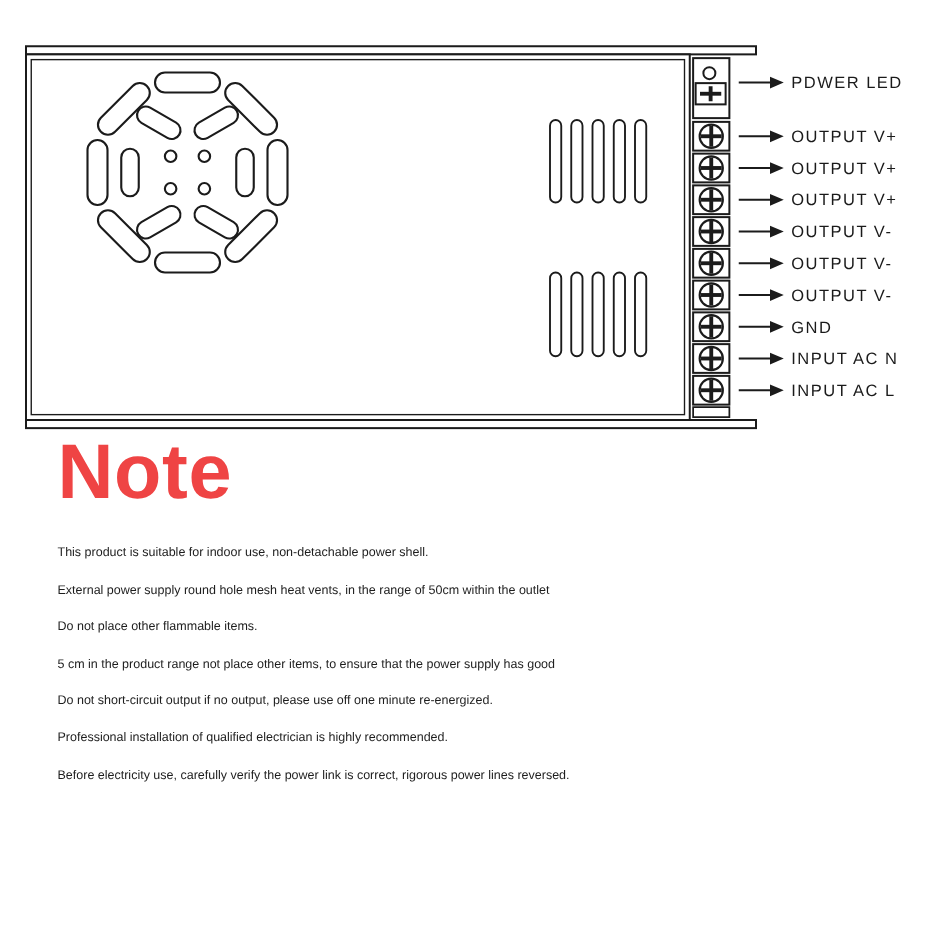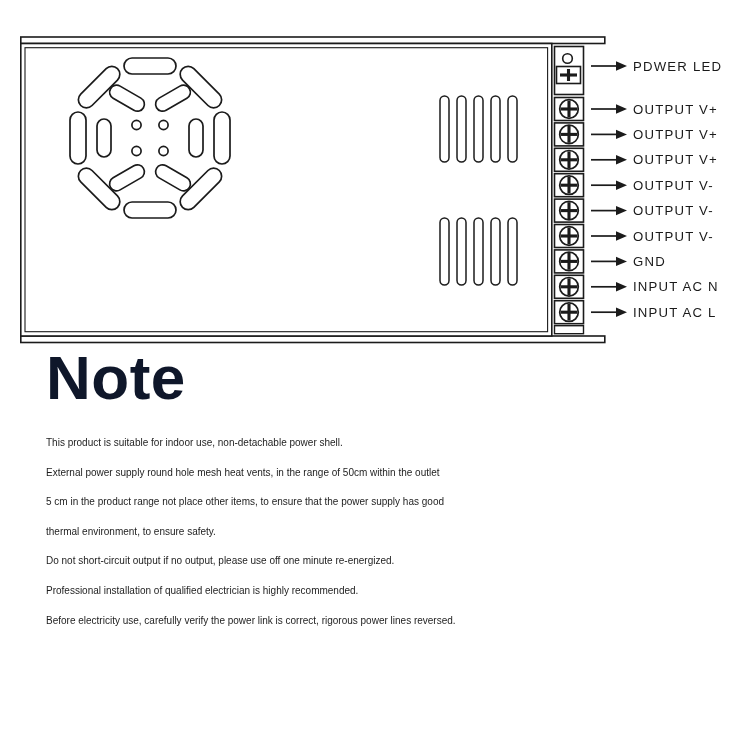--- a/index.html
+++ b/index.html
@@ -13,21 +13,21 @@
   .diagram-wrap {
     position: absolute; left: 0; top: 0;
     width: 750px; height: 352px;
   }
   svg { display: block; }
   .note-title {
     position: absolute;
     left: 46px; top: 347px;
     font-size: 62px;
     font-weight: bold;
-    color: #0f172a;
+    color: #ef4444;
     line-height: 1;
     letter-spacing: 0.5px;
   }
   .note-lines {
     position: absolute;
     left: 46px; top: 428px;
     width: 680px;
   }
   .note-line {
     height: 29.6px;
@@ -160,18 +160,18 @@
     <text class="term-label" x="633" y="291.4">INPUT AC N</text>
     <text class="term-label" x="633" y="316.8">INPUT AC L</text>
   </g>
 </svg>
 </div>
 
 <div class="note-title">Note</div>
 <div class="note-lines">
   <div class="note-line">This product is suitable for indoor use, non-detachable power shell.</div>
   <div class="note-line">External power supply round hole mesh heat vents, in the range of 50cm within the outlet</div>
+  <div class="note-line">Do not place other flammable items.</div>
   <div class="note-line">5 cm in the product range not place other items, to ensure that the power supply has good</div>
-  <div class="note-line">thermal environment, to ensure safety.</div>
   <div class="note-line">Do not short-circuit output if no output, please use off one minute re-energized.</div>
   <div class="note-line">Professional installation of qualified electrician is highly recommended.</div>
   <div class="note-line">Before electricity use, carefully verify the power link is correct, rigorous power lines reversed.</div>
 </div>
 
 </body></html>

